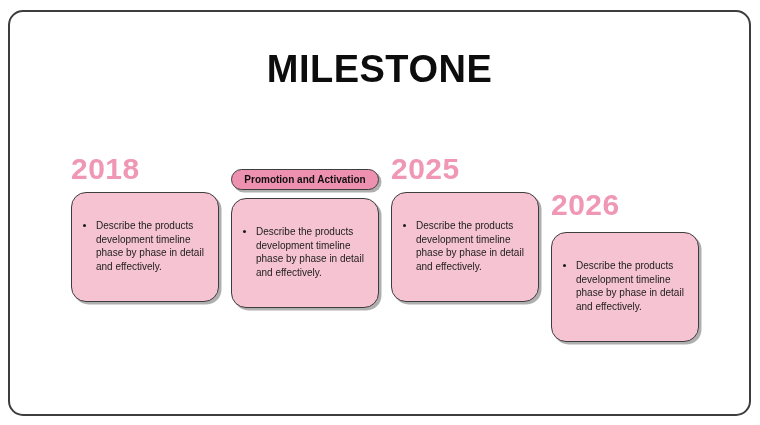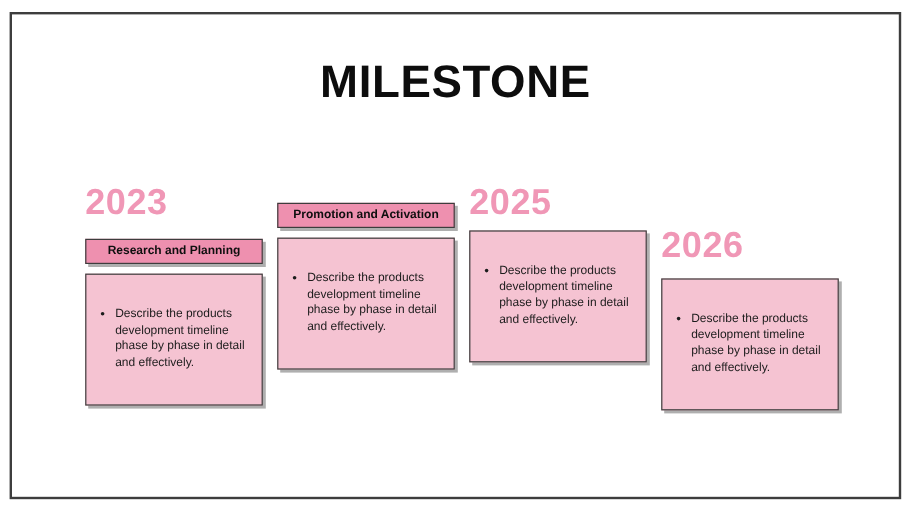--- a/index.html
+++ b/index.html
@@ -4,21 +4,21 @@
 <style>
   :root{
     --year-pink:#f097b6;
     --header-fill:#ee90af;
     --body-fill:#f5c3d2;
     --border-dark:#3d3d3d;
     --background:#ffffff;
     --title-color:#0d0d0d;
     --body-text:#1c1c1c;
   }
-  *{margin:0;padding:0;box-sizing:border-box;}
+  *{margin:0;padding:0;box-sizing:border-box;border-radius:15px;}
   html,body{width:760px;height:425px;}
   body{
     background:var(--background);
     font-family:"Liberation Sans","DejaVu Sans",sans-serif;
     position:relative;
     overflow:hidden;
   }
   .slide{
     position:absolute;
     left:8px;top:10px;
@@ -93,24 +93,21 @@
 </head>
 <body>
 
 <div class="slide">
 
   <h1 class="title">MILESTONE</h1>
 
   <div class="columns">
 
     <div class="column">
-      <div class="year">2023</div>
-      <div class="header-box">
-        <span>Research and Planning</span>
-      </div>
+      <div class="year">2018</div>
       <div class="body-box">
         <ul>
           <li>Describe the products development timeline phase by phase in detail and effectively.</li>
         </ul>
       </div>
     </div>
 
     <div class="column">
       <div class="header-box">
         <span>Promotion and Activation</span>

